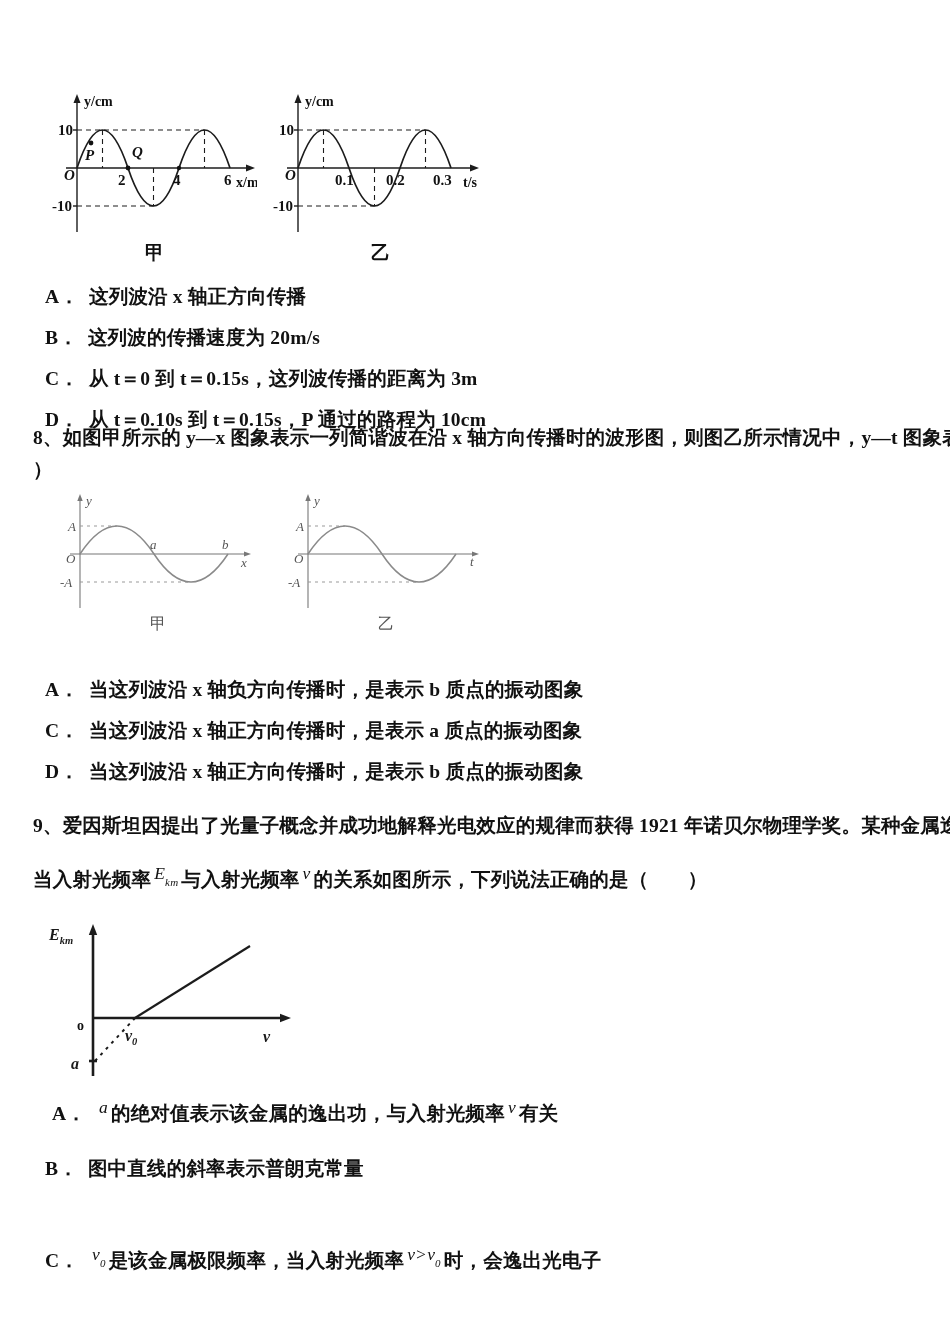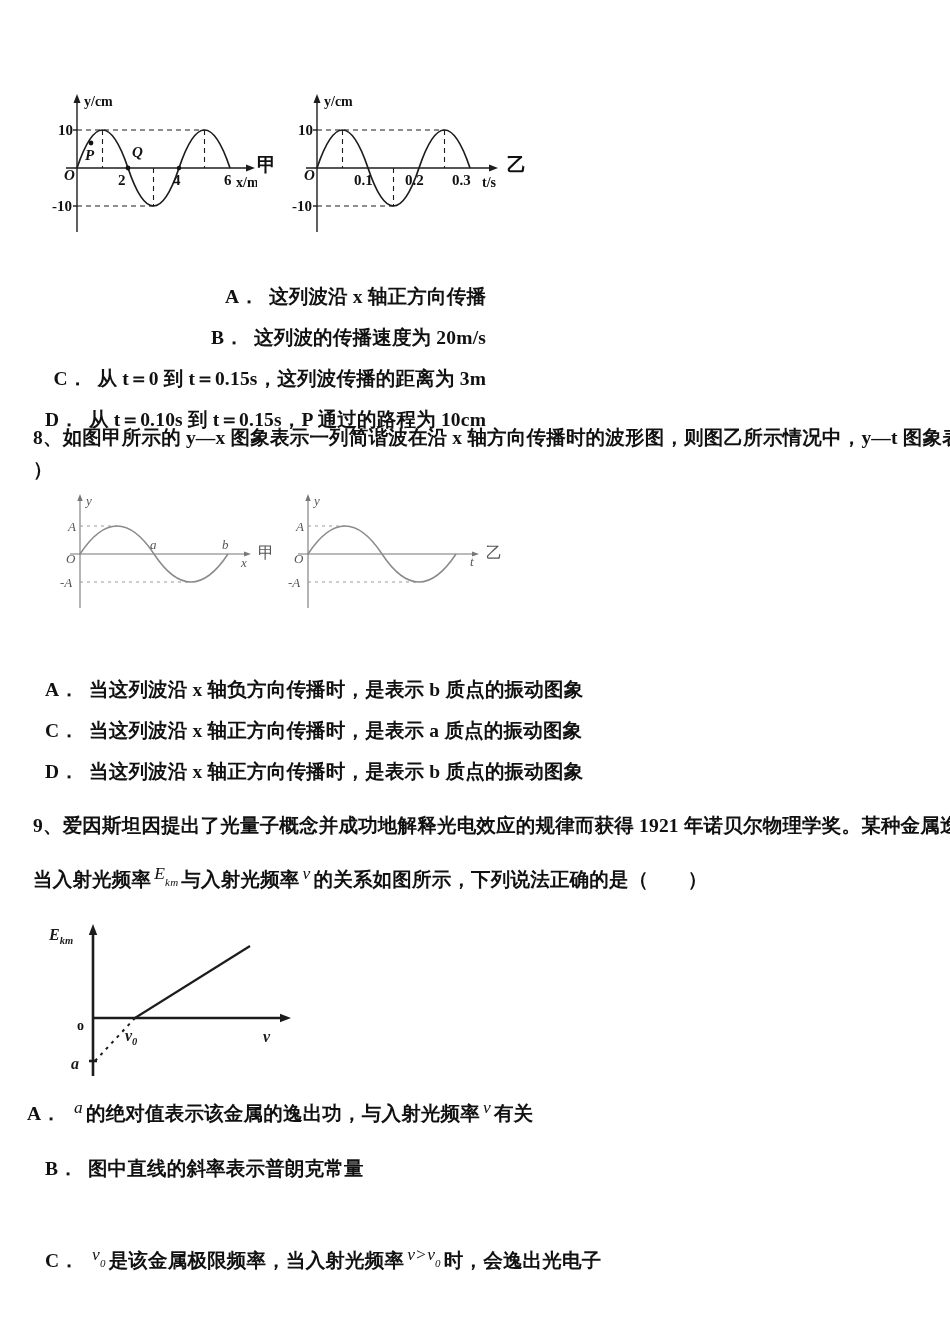--- a/index.html
+++ b/index.html
@@ -5,21 +5,21 @@
   html,body{margin:0;padding:0;background:#fff;}
   body{width:950px;height:1344px;position:relative;overflow:hidden;
        font-family:"Liberation Serif","DejaVu Serif",serif;color:#111;}
   .page{position:relative;width:950px;height:1344px;background:#ffffff;}
   .abs{position:absolute;}
   .stem{font-weight:700;font-size:19.5px;white-space:nowrap;letter-spacing:.2px;}
   .opt{font-weight:700;font-size:19.5px;white-space:nowrap;letter-spacing:.2px;}
   .opts .opt{margin-bottom:14px;}
   .ol{margin-right:10px;}
   .figrow{display:flex;}
-  .figbox{display:flex;flex-direction:row;align-items:center;}
+  .figbox{display:flex;flex-direction:column;align-items:center;}
   .cap{text-align:center;font-weight:700;font-size:19px;margin-top:0px;}
   .cap-grey{text-align:center;font-weight:400;font-size:16px;color:#555;margin-top:2px;}
   .mth{font-style:italic;font-weight:400;font-size:17.5px;position:relative;top:-7px;
        padding:0 3px;font-family:"Liberation Serif",serif;}
   .mth sub{font-size:11px;font-style:italic;position:relative;top:2px;}
   svg{display:block;}
   .sv-num{font-family:"Liberation Serif",serif;font-size:15px;font-weight:700;fill:#111;}
   .sv-var{font-family:"Liberation Serif",serif;font-style:italic;font-size:15px;font-weight:700;fill:#111;}
   .sv-lab{font-family:"Liberation Serif",serif;font-size:14px;font-weight:700;fill:#111;}
   .sv-grey{font-family:"Liberation Serif",serif;font-style:italic;font-size:13px;fill:#555;}
@@ -92,21 +92,21 @@
         <text class="sv-var" x="12" y="90">O</text>
         <text class="sv-num" x="62" y="95">0.1</text>
         <text class="sv-num" x="113" y="95">0.2</text>
         <text class="sv-num" x="160" y="95">0.3</text>
         <text class="sv-lab" x="190" y="97">t/s</text>
       </svg>
       <div class="cap">乙</div>
     </div>
   </div>
 
-  <div class="abs opts" style="top:283px;left:45px;text-align:right;">
+  <div class="abs opts" style="top:283px;left:45px;">
     <div class="opt"><span class="ol">A．</span><span>这列波沿 x 轴正方向传播</span></div>
     <div class="opt"><span class="ol">B．</span><span>这列波的传播速度为 20m/s</span></div>
     <div class="opt"><span class="ol">C．</span><span>从 t＝0 到 t＝0.15s，这列波传播的距离为 3m</span></div>
     <div class="opt"><span class="ol">D．</span><span>从 t＝0.10s 到 t＝0.15s，P 通过的路程为 10cm</span></div>
   </div>
 
   <div class="abs stem" style="top:424px;left:33px;">8、如图甲所示的 y—x 图象表示一列简谐波在沿 x 轴方向传播时的波形图，则图乙所示情况中，y—t 图象表示的是（</div>
   <div class="abs stem" style="top:456px;left:33px;">）</div>
 
   <div class="abs figbox" style="top:492px;left:58px;">
@@ -166,17 +166,17 @@
       <line class="kdot" x1="50" y1="143" x2="90" y2="100"></line>
       <line class="kaxis" x1="44" y1="143" x2="52" y2="143"></line>
       <text class="sv-bold" x="4" y="22"><tspan>E</tspan><tspan dy="4" font-size="10.5">km</tspan></text>
       <text class="sv-lab" x="32" y="112" font-style="normal">o</text>
       <text class="sv-bold" x="26" y="151" font-size="19">a</text>
       <text class="sv-bold" x="80" y="123"><tspan>ν</tspan><tspan dy="4" font-size="10.5">0</tspan></text>
       <text class="sv-bold" x="218" y="124">ν</text>
     </svg>
   </div>
 
-  <div class="abs opt" style="top:1100px;left:27px;"><span class="ol">A．</span><span><span class="mth">a</span><span class="seg">的绝对值表示该金属的逸出功，与入射光频率</span><span class="mth">ν</span><span class="seg">有关</span></span></div>
+  <div class="abs opt" style="top:1100px;left:52px;"><span class="ol">A．</span><span><span class="mth">a</span><span class="seg">的绝对值表示该金属的逸出功，与入射光频率</span><span class="mth">ν</span><span class="seg">有关</span></span></div>
   <div class="abs opt" style="top:1144px;left:45px;margin-top:11px;"><span class="ol">B．</span><span><span class="seg">图中直线的斜率表示普朗克常量</span></span></div>
   <div class="abs opt" style="top:1247px;left:45px;"><span class="ol">C．</span><span><span class="mth">ν<sub>0</sub></span><span class="seg">是该金属极限频率，当入射光频率</span><span class="mth">ν&gt;ν<sub>0</sub></span><span class="seg">时，会逸出光电子</span></span></div>
 
 </div>
 
 </body></html>

